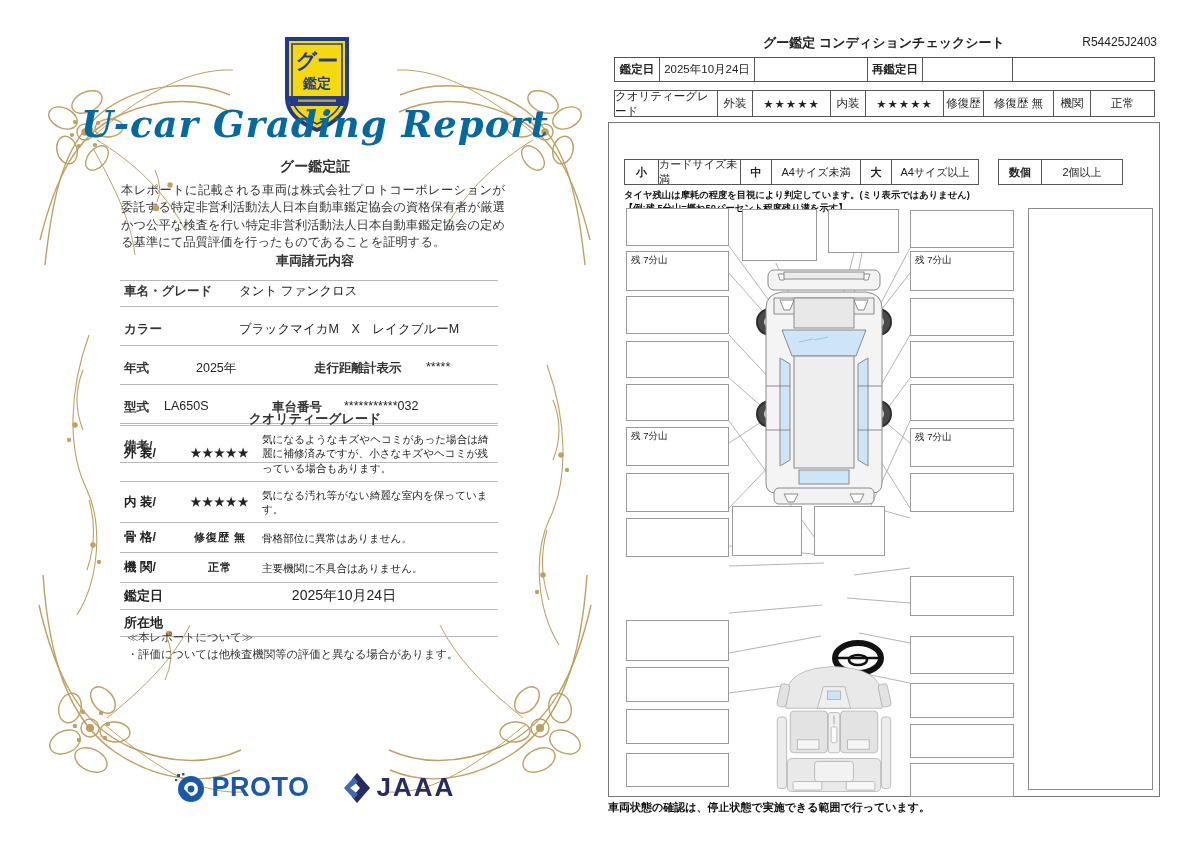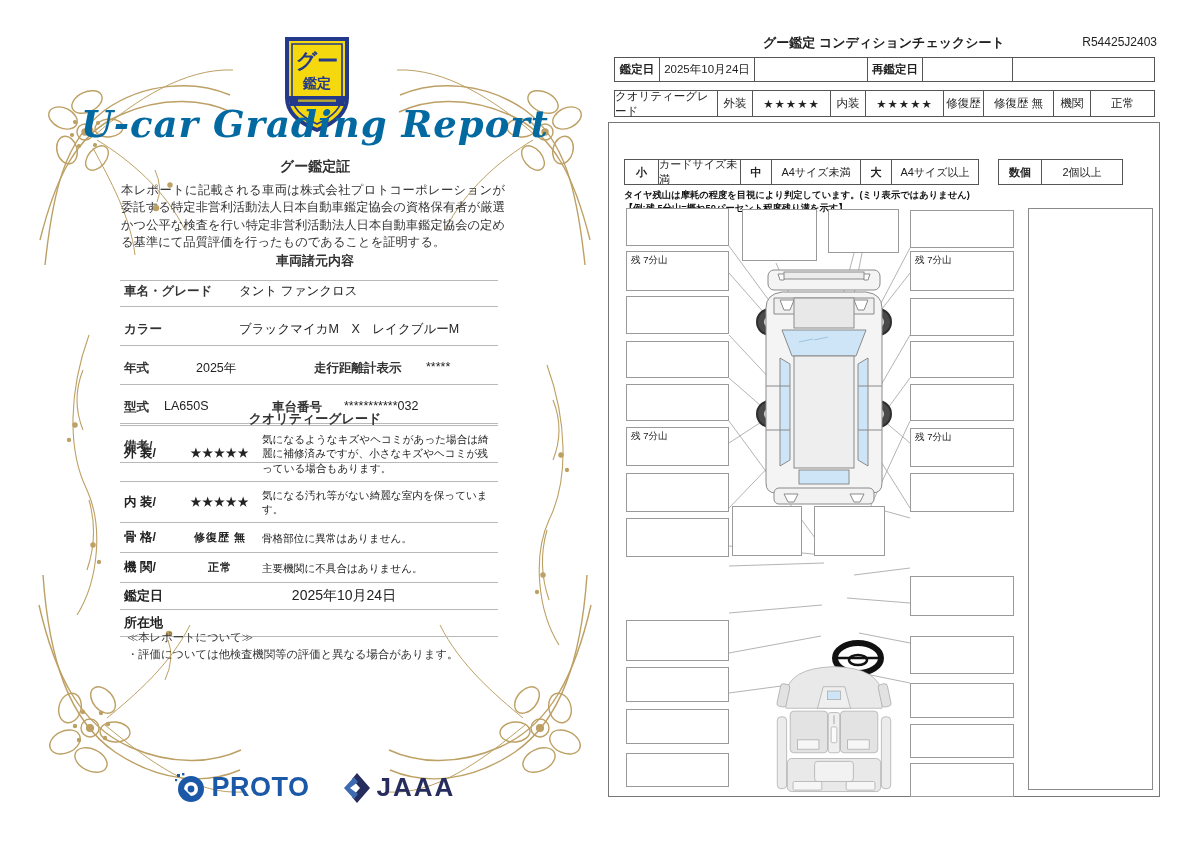--- a/index.html
+++ b/index.html
@@ -460,14 +460,15 @@
         <div class="obox" style="left:301px;top:513px;width:104px;height:38px"></div>
         <div class="obox" style="left:301px;top:560px;width:104px;height:35px"></div>
         <div class="obox" style="left:301px;top:601px;width:104px;height:34px"></div>
         <div class="obox" style="left:301px;top:640px;width:104px;height:34px"></div>
         <div class="obox" style="left:301px;top:453px;width:104px;height:40px"></div>
 
         <div class="tallbox"></div>
       </div>
     </div>
 
+    <div class="rp-footer">車両状態の確認は、停止状態で実施できる範囲で行っています。</div>
   </section>
 </div>
 
 </body></html>

